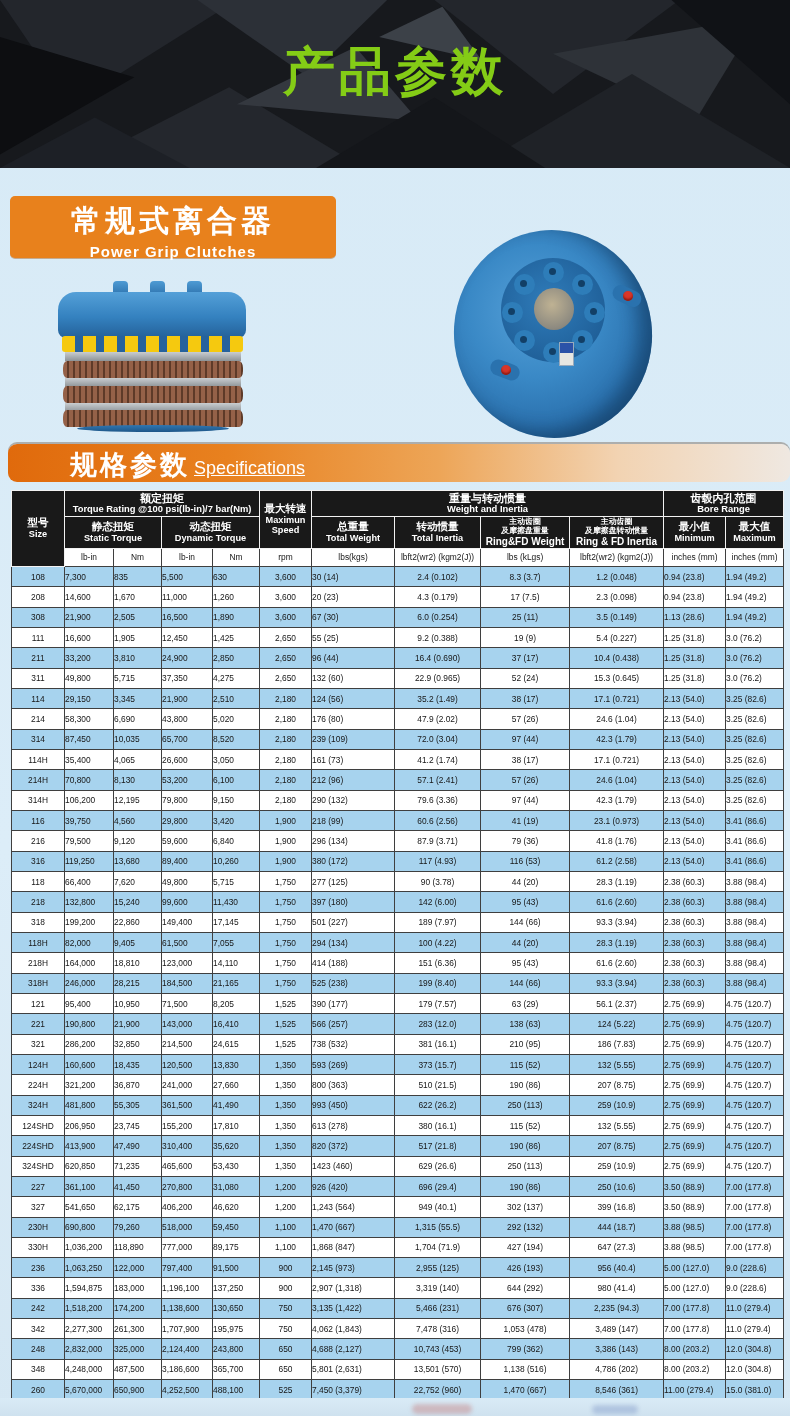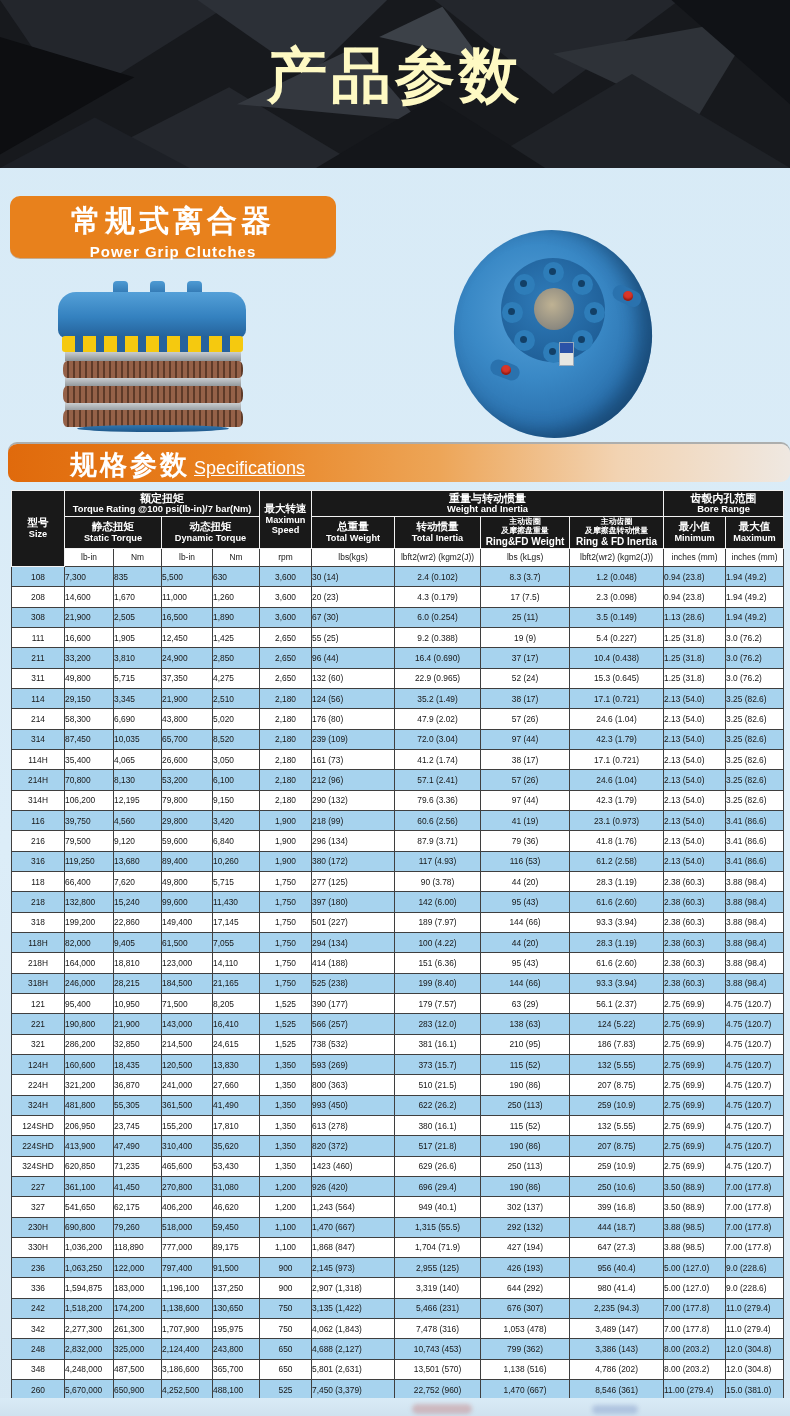--- a/index.html
+++ b/index.html
@@ -15,24 +15,24 @@
   .s4{clip-path:polygon(25% 0,49% 0,39% 46%);background:#2c3037;}
   .s5{clip-path:polygon(30% 62%,45% 28%,53% 72%);background:#34383f;}
   .s6{clip-path:polygon(55% 0,86% 0,70% 56%);background:#23262c;}
   .s7{clip-path:polygon(70% 32%,96% 10%,88% 72%);background:#2e3238;}
   .s8{clip-path:polygon(85% 0,100% 0,100% 62%);background:#101216;}
   .s9{clip-path:polygon(60% 100%,80% 44%,100% 100%);background:#1f2227;}
   .s10{clip-path:polygon(40% 100%,55% 58%,69% 100%);background:#14161a;}
   .s11{clip-path:polygon(48% 22%,56% 4%,61% 36%);background:#3c4148;}
   .s12{clip-path:polygon(0 100%,12% 70%,24% 100%);background:#1d2026;}
   .hero-title{position:absolute;left:0;top:44px;width:790px;text-align:center;
-              font-size:60px;font-weight:bold;color:#fef9c3;letter-spacing:4px;line-height:1.05;}
+              font-size:52px;font-weight:bold;color:#84cc16;letter-spacing:4px;line-height:1.05;}
   
   .banner{position:absolute;left:10px;top:196px;width:326px;height:62px;background:#e8811c;
-          border-radius:10px;color:#fff;text-align:center;box-shadow:0 1px 0 rgba(170,90,20,.45);}
+          border-radius:5px;color:#fff;text-align:center;box-shadow:0 1px 0 rgba(170,90,20,.45);}
   .banner-zh{font-size:30px;font-weight:bold;letter-spacing:4px;margin-top:5px;}
   .banner-en{font-size:15px;font-weight:bold;margin-top:1px;letter-spacing:1px;}
   
   .photoL{position:absolute;left:55px;top:281px;width:196px;height:151px;}
   .photoL .nub{position:absolute;top:0;width:15px;height:16px;background:linear-gradient(180deg,#4e9bd4,#2a6ea9);border-radius:4px 4px 0 0;}
   .photoL .housing{position:absolute;left:3px;top:11px;width:188px;height:46px;
           background:linear-gradient(180deg,#54a0d8 0%,#3481bf 55%,#246199 100%);border-radius:18px 18px 8px 8px;}
   .photoL .yellow{position:absolute;left:7px;top:55px;width:181px;height:16px;border-radius:3px;
           background:repeating-linear-gradient(90deg,#f5c90f 0 13px,#26629c 13px 21px);}
   .photoL .grey{position:absolute;left:10px;width:176px;height:9px;

